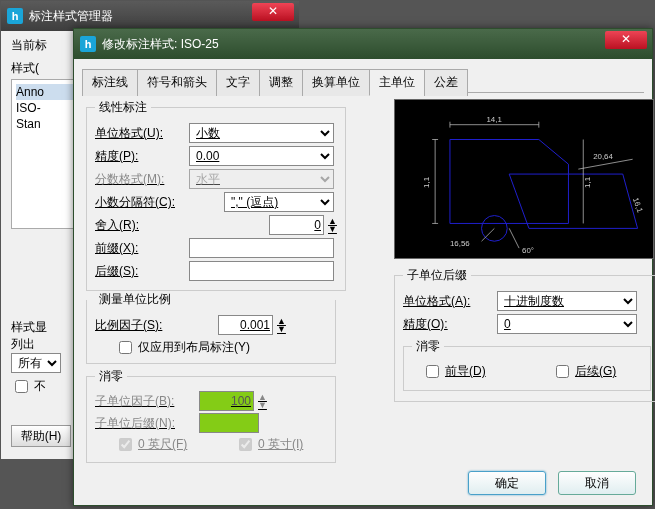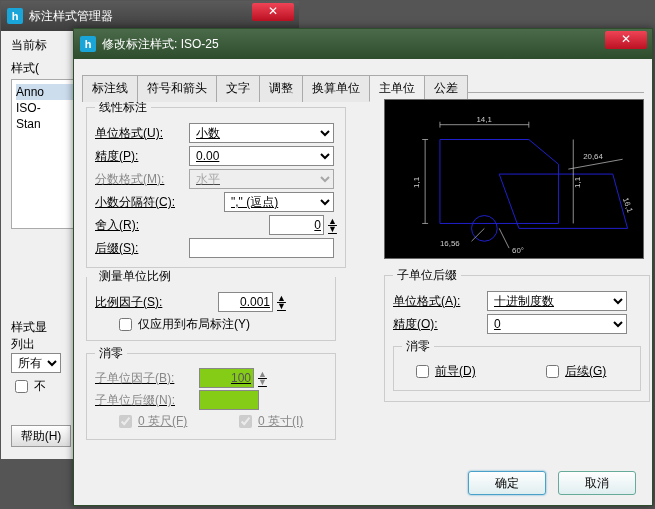--- a/index.html
+++ b/index.html
@@ -10,24 +10,24 @@
 .titlebar { height: 30px; background: linear-gradient(#5a5a5a,#3e3e3e); color: #fff; display: flex; align-items: center; padding: 0 6px; }
 .titlebar .ico { width: 16px; height: 16px; background: #1aa5d8; border-radius: 2px; margin-right: 6px; display:flex;align-items:center;justify-content:center;color:#fff;font-weight:bold;font-size:11px;}
 .titlebar .t-txt { flex: 1; font-size: 12px; }
 .titlebar .x { width: 42px; height: 18px; background: linear-gradient(#e45,#b12); border-radius: 2px; text-align: center; color:#fff; line-height:16px; cursor:pointer; position:absolute; right:5px; top:2px;}
 
 
 .win-front { position: absolute; left: 73px; top: 28px; width: 580px; height: 478px; background: #f0f0f0; border: 1px solid #2a4; box-shadow: 0 0 8px rgba(0,0,0,.5); border-color:#264; border:1px solid #2d4d2d;}
 .win-front .titlebar { background: linear-gradient(#4a6a4a,#2d4d2d); }
 
 .tabs { display:flex; border-bottom:1px solid #aaa; margin:6px 8px 0; }
-.tab { padding:4px 9px; border:1px solid #aaa; border-bottom:none; background:#e8e8e8; margin-right:-1px; cursor:pointer; font-size:12px; position:relative; top:10px;}
+.tab { padding:4px 9px; border:1px solid #aaa; border-bottom:none; background:#e8e8e8; margin-right:-1px; cursor:pointer; font-size:12px; position:relative; top:4px;}
 .tab.active { background:#f0f0f0; border-bottom:1px solid #f0f0f0; }
 
-.body { padding: 6px 12px; display:flex; }
+.body { padding: 6px 12px; display:flex; gap:10px; }
 .leftcol { width: 250px; }
 .rightcol { flex:1;padding-left:48px; }
 
 fieldset { border:1px solid #ccc; margin:0 0 4px; padding:4px 8px 6px; }
 legend { font-size:12px; padding:0 4px; }
 
 .row { display:flex; align-items:center; margin:3px 0; gap:4px;text-decoration:underline; }
 .row label { width: 90px; font-size:12px; }
 select, input[type=text] { border:1px solid #888; font-size:12px; padding:1px 2px; height:20px; background:#fff; }
 select.wide { width: 145px; }
@@ -117,20 +117,24 @@
           <select class="wide dis" disabled=""><option>水平</option></select>
           </div>
         <div class="row">
             <label>小数分隔符(C):</label>
           <select style="width:110px;margin-left:35px"><option>"," (逗点)</option></select>
           </div>
         <div class="row">
             <label>舍入(R):</label>
           <input type="text" class="num" style="margin-left: 80px;" value="0">
             <span style="font-size:9px;line-height:8px">▲<br>▼</span>
+          </div>
+        <div class="row">
+            <label>前缀(X):</label>
+          <input type="text" style="width: 145px;" value="">
           </div>
         <div class="row">
             <label>后缀(S):</label>
           <input type="text" style="width: 145px;" value="">
           </div>
       </fieldset>
 
       <fieldset style="border-top:none;margin-top:-4px">
         <legend>测量单位比例</legend>
         <div class="row">

